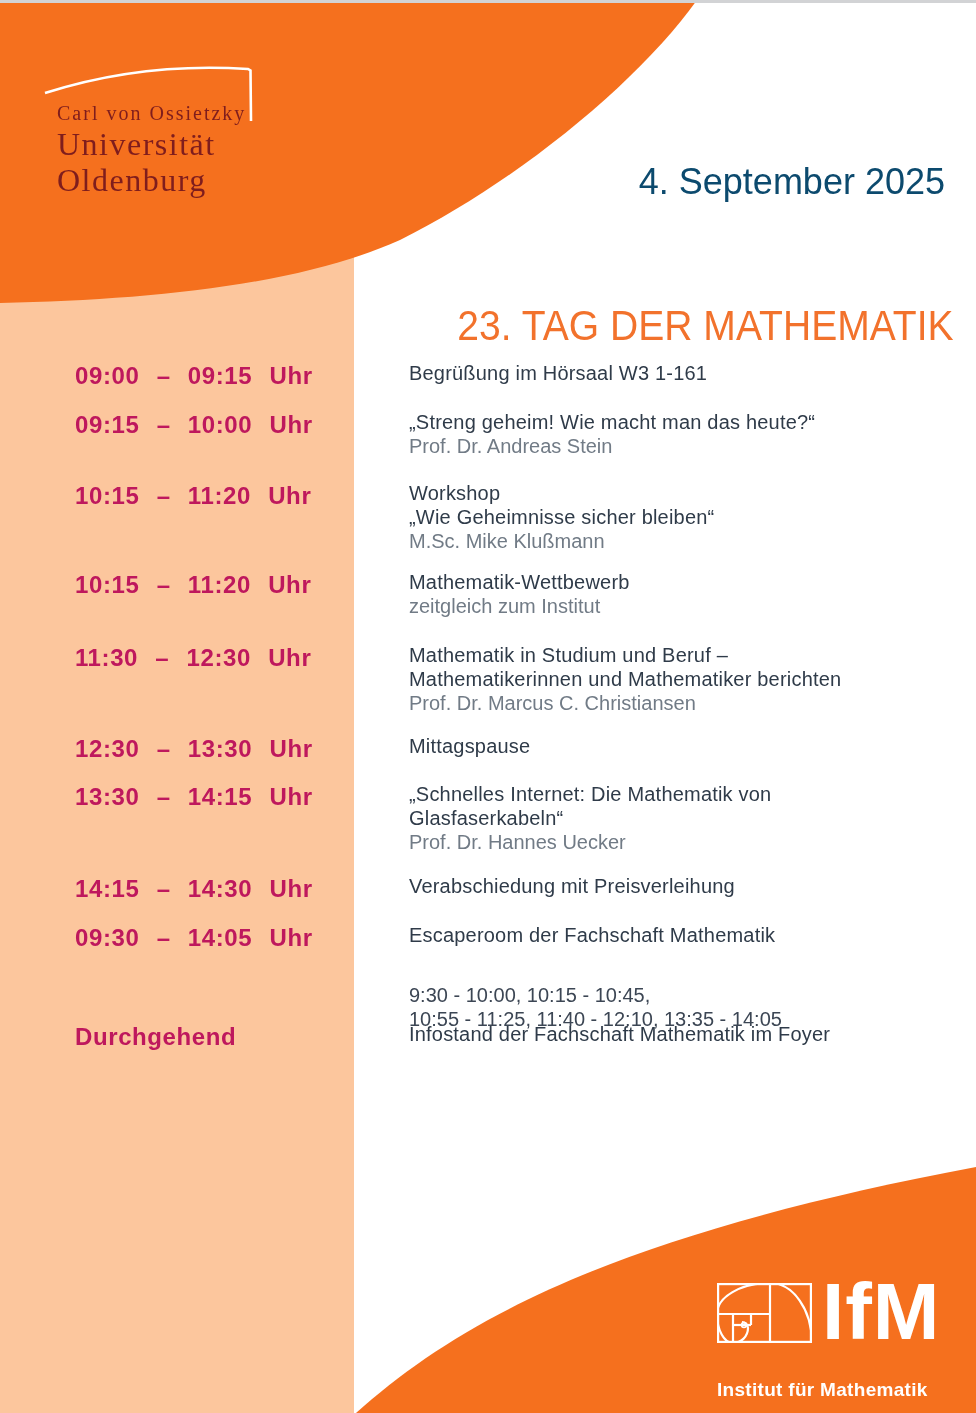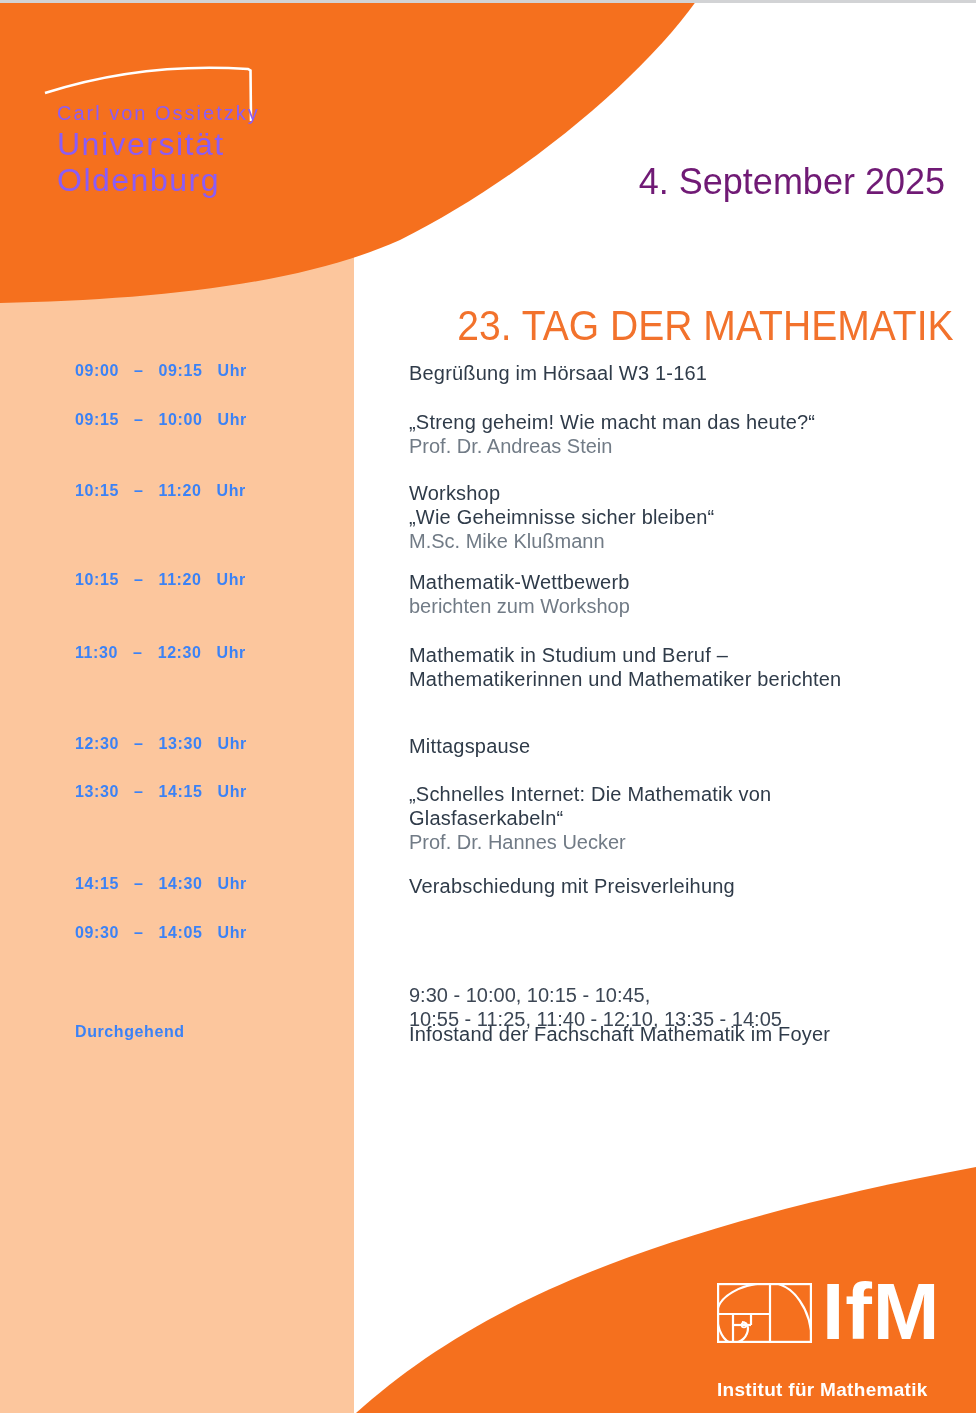--- a/index.html
+++ b/index.html
@@ -4,33 +4,33 @@
 <style>
   html,body { margin:0; padding:0; background:#ffffff; }
   .page {
     position:relative; width:976px; height:1413px; overflow:hidden;
     background:#ffffff; font-family:"Liberation Sans", sans-serif;
   }
   .topstrip { position:absolute; left:0; top:0; width:976px; height:3px; background:#d2d3d5; z-index:6; }
   .peach-col { position:absolute; left:0; top:0; width:354px; height:1413px; background:#FCC69D; z-index:1; }
   svg.bg { position:absolute; left:0; top:0; z-index:2; }
   
-  .uni-line { position:absolute; color:#8b5cf6; z-index:3; white-space:nowrap; }
+  .uni-line { position:absolute; color:#7f1d1d; z-index:3; white-space:nowrap;font-family:Liberation Serif, serif; }
   .uni-l1 { left:57px; top:102px; font-size:20px; letter-spacing:2px; }
   .uni-l2 { left:57px; top:126px; font-size:32px; letter-spacing:1.5px; }
   .uni-l3 { left:57px; top:162px; font-size:32px; letter-spacing:1.5px; }
   
-  .date { position:absolute; right:31px; top:161px; font-size:36px; color:#701a75; z-index:3; white-space:nowrap; }
+  .date { position:absolute; right:31px; top:161px; font-size:36px; color:#0c4a6e; z-index:3; white-space:nowrap; }
   .bigtitle {
     position:absolute; right:22px; top:302px; font-size:42px; color:#F2722C; z-index:3;
     white-space:nowrap; transform:scaleX(0.93); transform-origin:right center;
   }
   
   .time {
-    position:absolute; left:75px; font-size:16px; font-weight:bold; color:#3b82f6;
+    position:absolute; left:75px; font-size:24px; font-weight:bold; color:#be185d;
     word-spacing:10px; letter-spacing:0.6px; white-space:nowrap; z-index:3;
   }
   .etitle {
     position:absolute; left:409px; font-size:20px; font-weight:normal; color:#2F3B49;
     letter-spacing:0.2px; white-space:nowrap; z-index:3;
   }
   .esub { position:absolute; left:409px; font-size:20px; color:#717B86; white-space:nowrap; z-index:3; }
   .edetail { position:absolute; left:409px; font-size:20px; color:#3C4654; white-space:nowrap; z-index:3;margin-top:36px; }
   
   .ifm-spiral { position:absolute; left:717px; top:1283px; z-index:3; }
@@ -73,38 +73,40 @@
   <div class="etitle" style="top:411px">„Streng geheim! Wie macht man das heute?“</div>
   <div class="esub" style="top:435px">Prof. Dr. Andreas Stein</div>
 
   <div class="time" style="top:482px">10:15 – 11:20 Uhr</div>
   <div class="etitle" style="top:482px">Workshop</div>
   <div class="etitle" style="top:506px">„Wie Geheimnisse sicher bleiben“</div>
   <div class="esub" style="top:530px">M.Sc. Mike Klußmann</div>
 
   <div class="time" style="top:571px">10:15 – 11:20 Uhr</div>
   <div class="etitle" style="top:571px">Mathematik-Wettbewerb</div>
-  <div class="esub" style="top:595px">berichten zum Workshop</div>
+  <div class="esub" style="top:595px">zeitgleich zum Institut</div>
 
   <div class="time" style="top:644px">11:30 – 12:30 Uhr</div>
   <div class="etitle" style="top:644px">Mathematik in Studium und Beruf –</div>
   <div class="etitle" style="top:668px">Mathematikerinnen und Mathematiker berichten</div>
+  <div class="esub" style="top:692px">Prof. Dr. Marcus C. Christiansen</div>
 
   <div class="time" style="top:735px">12:30 – 13:30 Uhr</div>
   <div class="etitle" style="top:735px">Mittagspause</div>
 
   <div class="time" style="top:783px">13:30 – 14:15 Uhr</div>
   <div class="etitle" style="top:783px">„Schnelles Internet: Die Mathematik von</div>
   <div class="etitle" style="top:807px">Glasfaserkabeln“</div>
   <div class="esub" style="top:831px">Prof. Dr. Hannes Uecker</div>
 
   <div class="time" style="top:875px">14:15 – 14:30 Uhr</div>
   <div class="etitle" style="top:875px">Verabschiedung mit Preisverleihung</div>
 
   <div class="time" style="top:924px">09:30 – 14:05 Uhr</div>
+  <div class="etitle" style="top:924px">Escaperoom der Fachschaft Mathematik</div>
   <div class="edetail" style="top:948px">9:30 - 10:00, 10:15 - 10:45,</div>
   <div class="edetail" style="top:972px">10:55 - 11:25, 11:40 - 12:10, 13:35 - 14:05</div>
 
   <div class="time" style="top:1023px">Durchgehend</div>
   <div class="etitle" style="top:1023px">Infostand der Fachschaft Mathematik im Foyer</div>
 
   <svg class="ifm-spiral" width="95" height="60" viewBox="0 0 95 60">
     <g fill="none" stroke="#ffffff" stroke-width="2.2">
       <rect x="1.1" y="1.1" width="92.8" height="57.8"></rect>
       <line x1="53" y1="0" x2="53" y2="60"></line>

